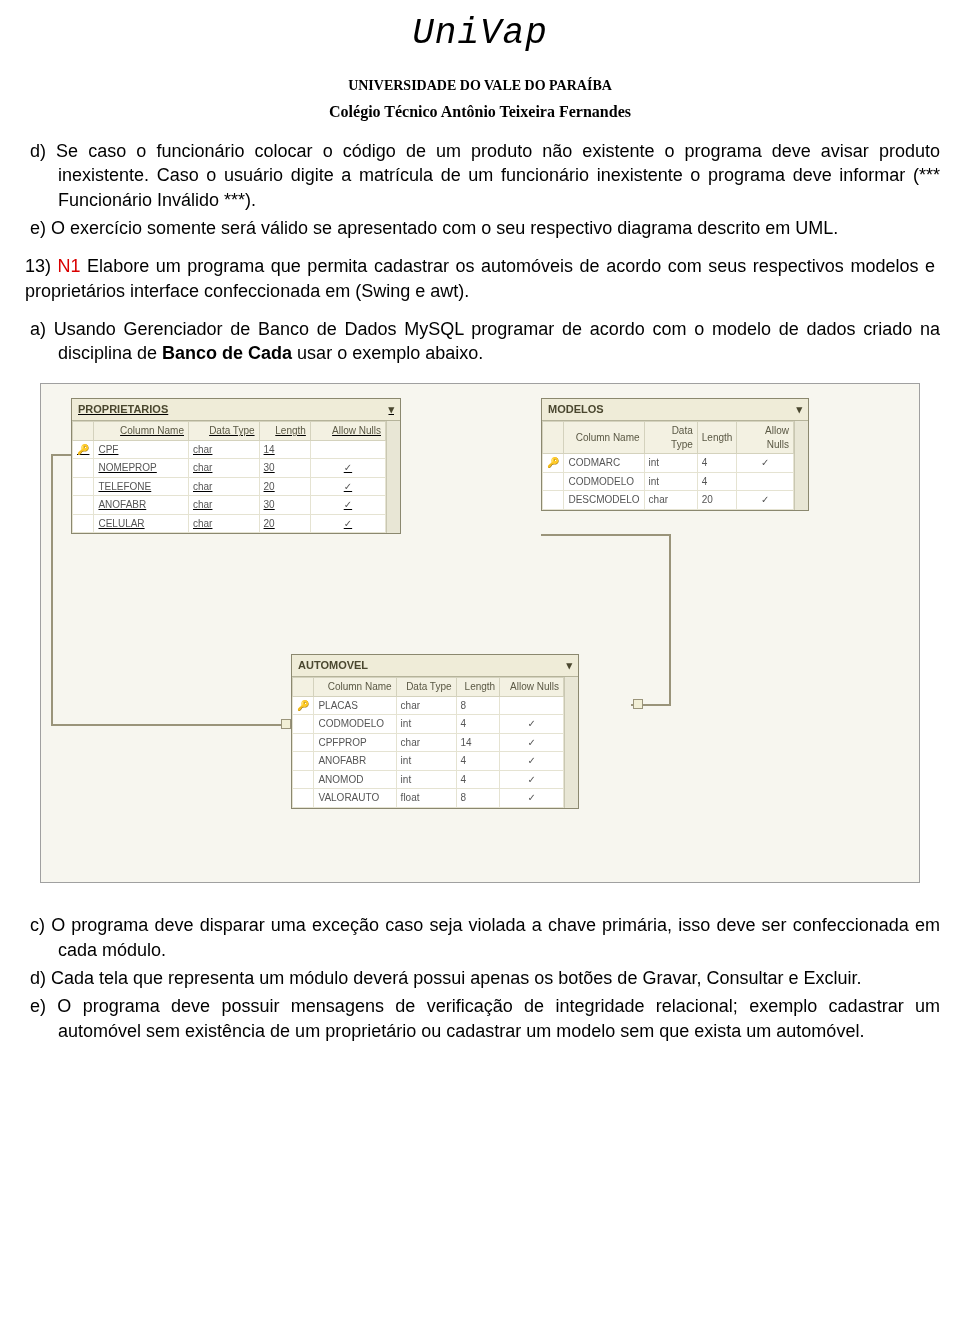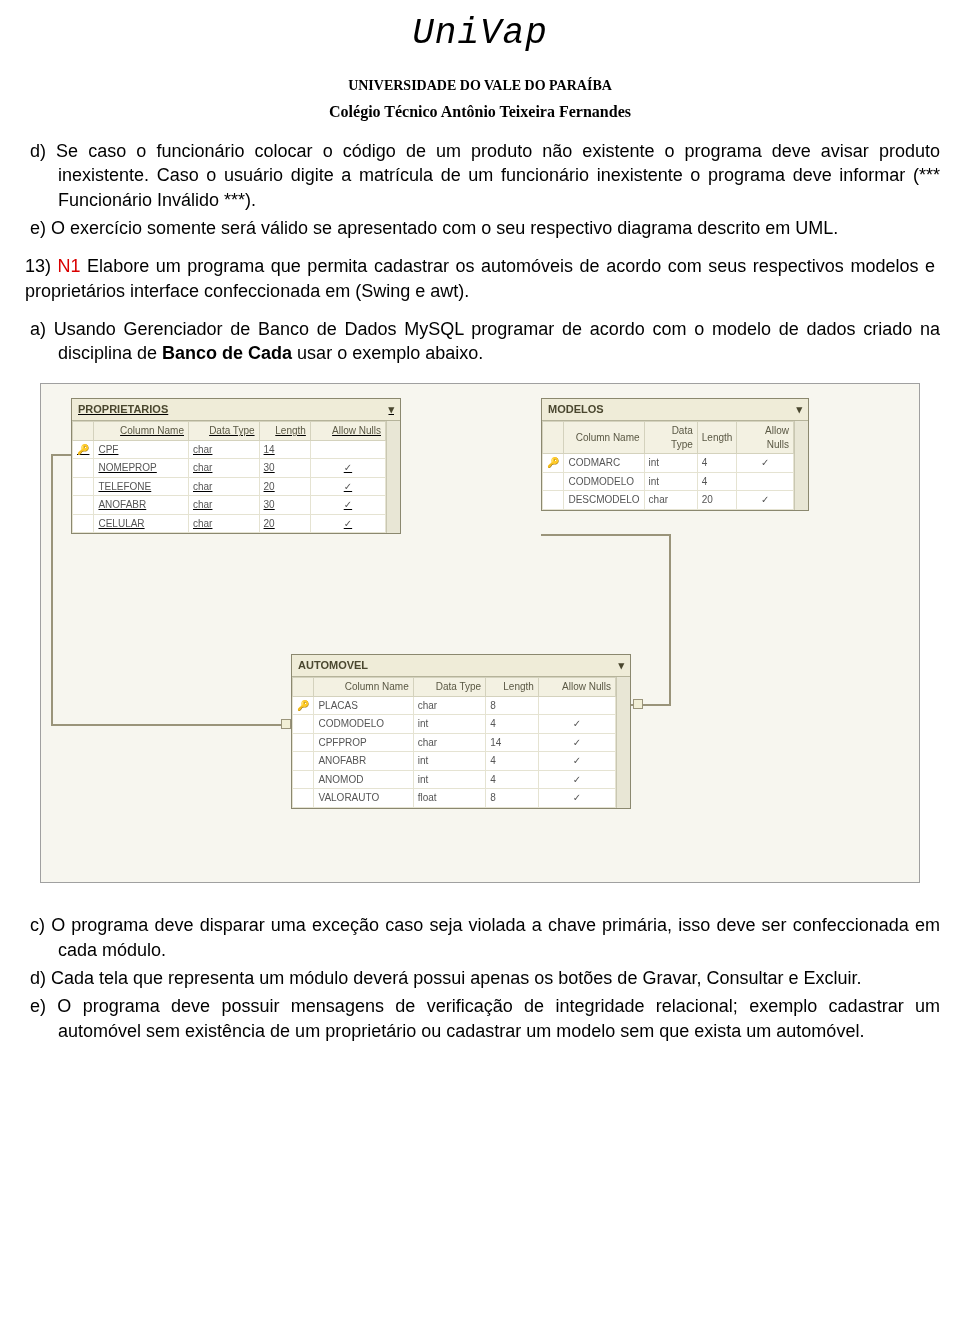--- a/index.html
+++ b/index.html
@@ -232,21 +232,21 @@
                   <td>20</td>
                   <td class="null-cell">✓</td>
                 </tr>
               </tbody>
           </table>
         </div>
         <div class="scroller"></div>
       </div>
     </div>
 
-    <div class="db-table" style="left:250px; top:270px; width:340px;">
+    <div class="db-table" style="left:250px; top:270px; width:288px;">
       <div class="db-title">
         <span>AUTOMOVEL</span>
         <span>▾</span>
       </div>
       <div class="db-wrap">
         <div class="db-body">
           <table class="db-grid">
             <tbody>
                 <tr>
               <th class="key-cell"></th>

